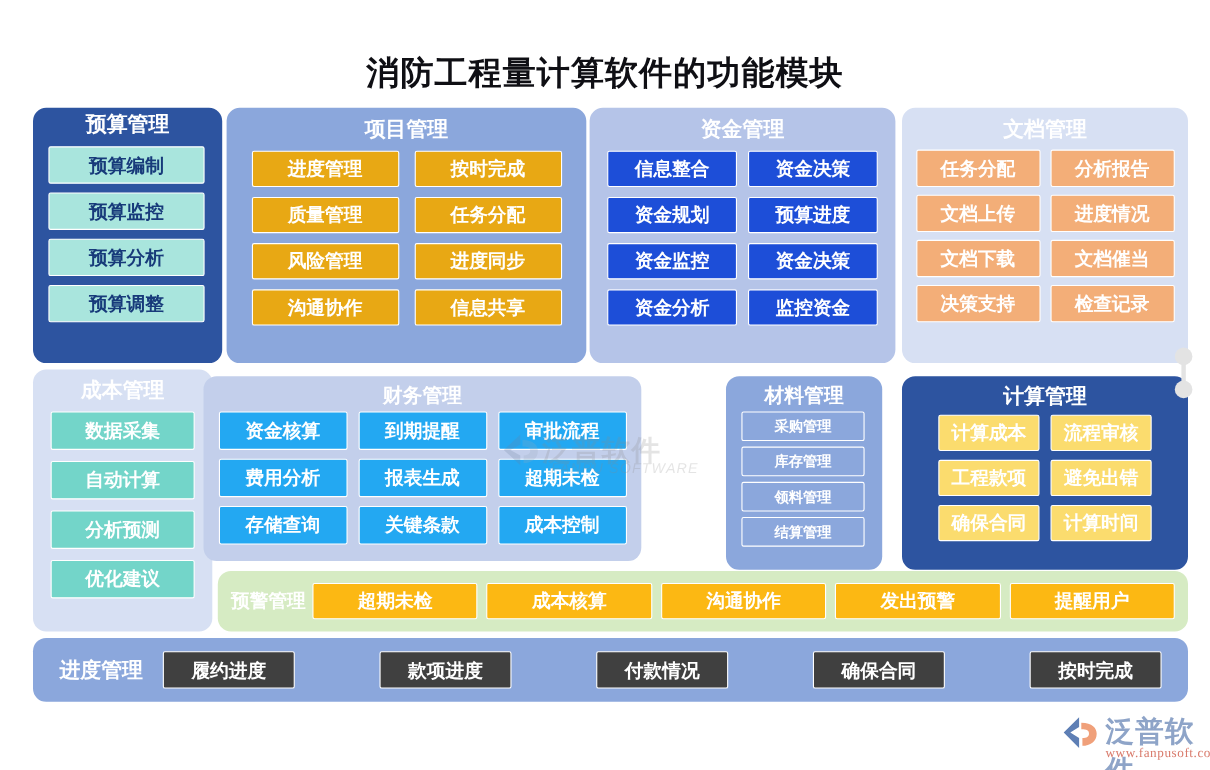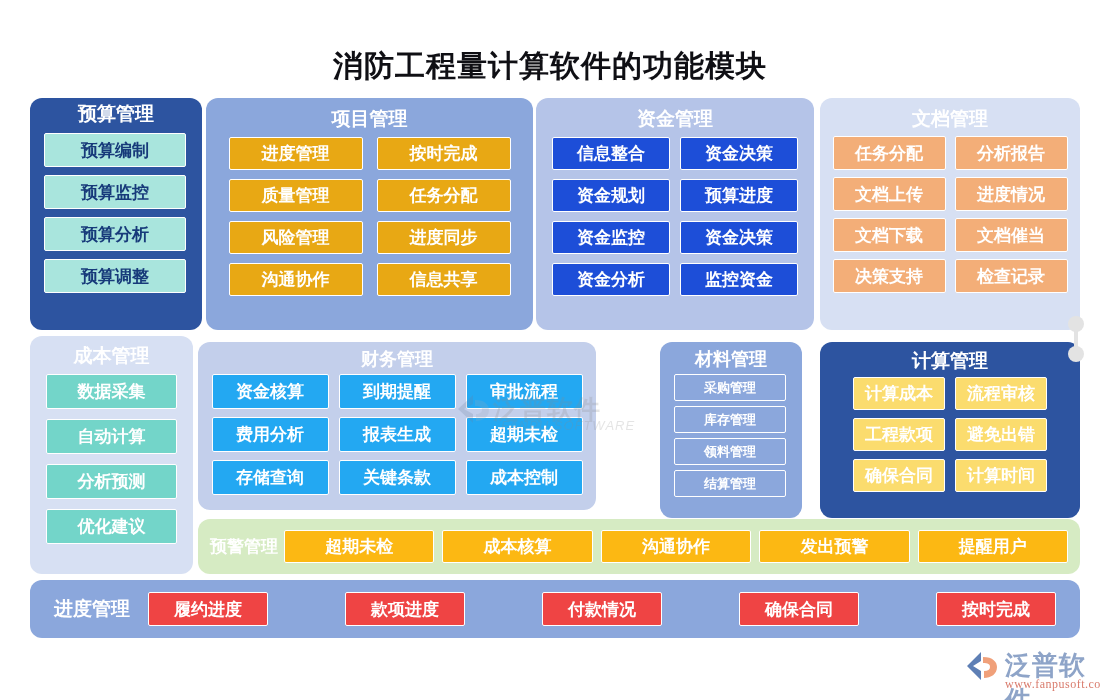--- a/index.html
+++ b/index.html
@@ -118,21 +118,21 @@
   }
   #p-cost .panel-title { padding-top: 10px; }
   #p-cost .btn-grid { padding: 9px 16px 0 16px; gap: 10px; flex-direction: column; }
   #p-cost .chip {
     width: 131px; height: 35px; background: #73d5c9;
     font-size: 17px; border: 1px solid #ffffff;
   }
 
   
   #p-finance {
-    left: 198px; top: 342px; width: 398px; height: 168px;
+    left: 185px; top: 342px; width: 398px; height: 168px;
     background: #c3cfeb;
   }
   #p-finance .panel-title { padding-top: 8px; font-size: 18px; }
   #p-finance .btn-grid { padding: 6px 13px 0 13px; gap: 8px 10px; }
   #p-finance .chip {
     width: 117px; height: 35px; background: #23a8f2;
     font-size: 17px; border: 1px solid #ffffff;
   }
 
   
@@ -188,21 +188,21 @@
     padding: 0 24px;
   }
   #p-progress .strip-title {
     font-size: 19px; font-weight: bold; color: #ffffff;
     margin-right: 18px; white-space: nowrap;
   }
   #p-progress .strip-chips {
     display: flex; flex: 1; justify-content: space-between;
   }
   #p-progress .chip {
-    width: 120px; height: 34px; background: #ef4444;
+    width: 120px; height: 34px; background: #404040;
     font-size: 17px; border: 1px solid #ffffff;
   }
 
   
   #connector {
     position: absolute;
     left: 1068px; top: 316px;
     width: 16px; height: 50px;
   }
   #connector .bar {

